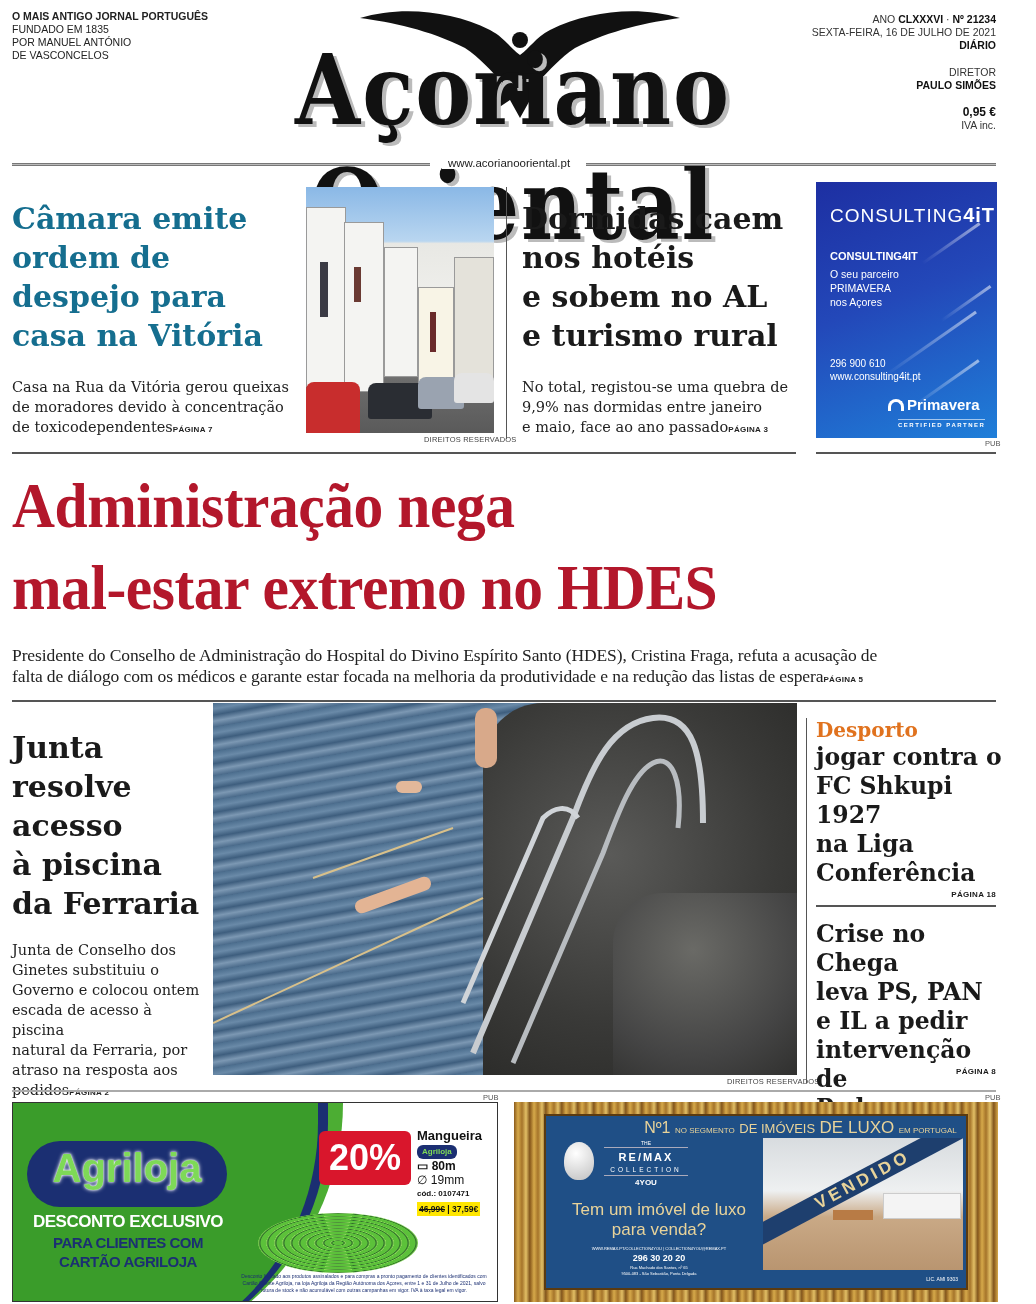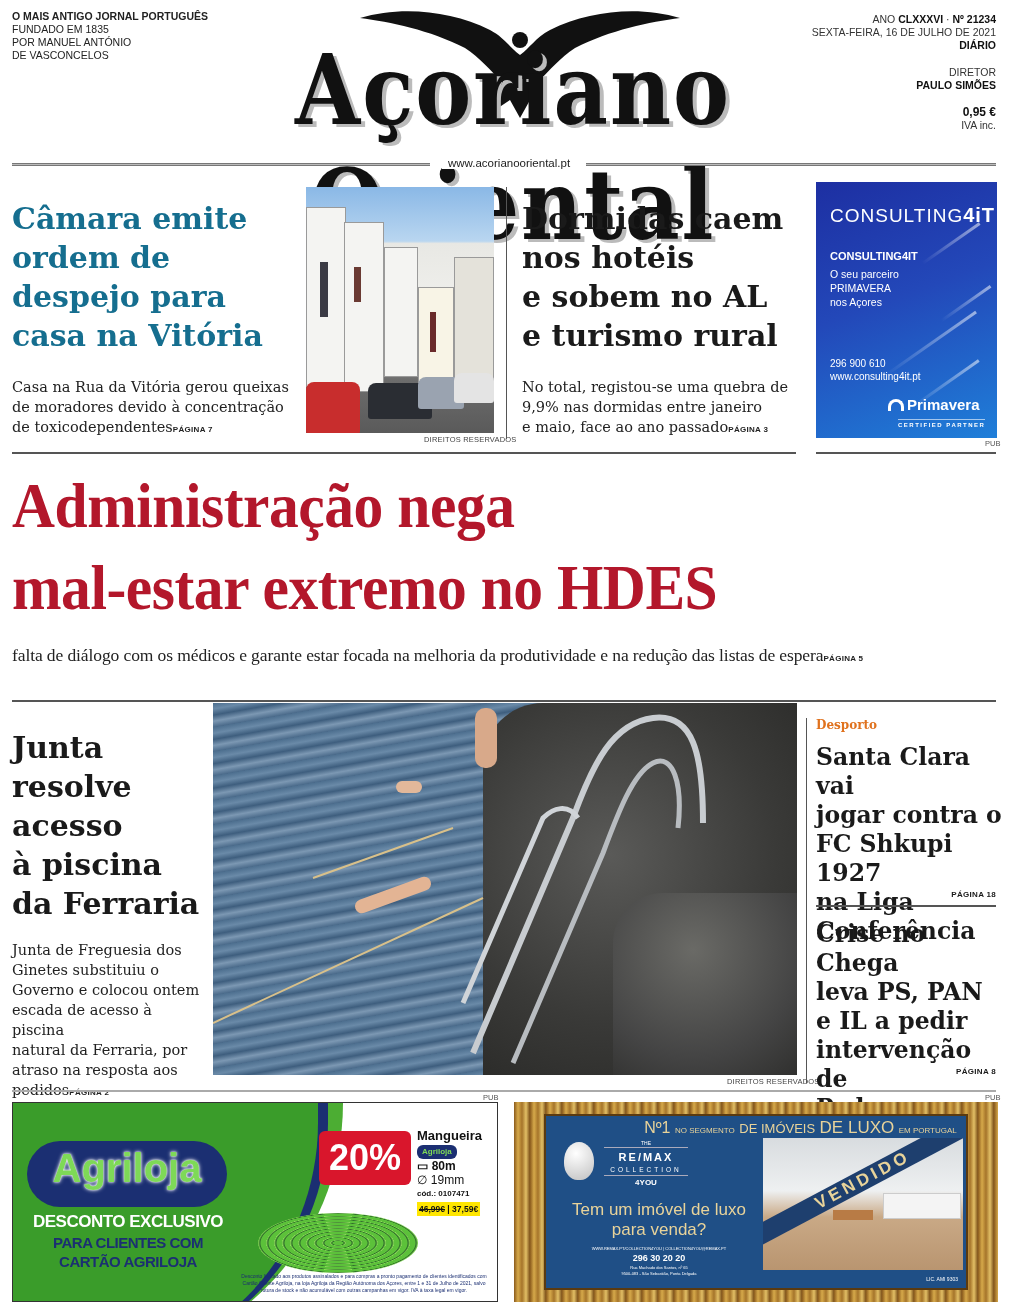--- a/index.html
+++ b/index.html
@@ -52,21 +52,21 @@
   
   .photo2 { left: 213px; top: 703px; width: 584px; height: 372px; overflow: hidden;
     background: repeating-linear-gradient(170deg, #4d6f8f 0px, #6a8aa8 6px, #3e5e7e 12px, #7c98b3 18px, #4a6a8a 24px); }
   .rock { position: absolute; background: radial-gradient(circle at 40% 40%, #5a5a58 0%, #3a3a38 55%, #262624 100%); }
 
   
   .h-junta { left: 12px; top: 728px; width: 195px; font-size: 30px; line-height: 39px; font-weight: 700; color: #1a1a1a; }
   .deck-junta { left: 12px; top: 940px; width: 195px; font-size: 14.5px; line-height: 20px; color: #222; }
 
   
-  .section { left: 816px; top: 718px; color: #e0721e; font-size: 12px; font-weight: 700; }
+  .section { left: 816px; top: 718px; color: #e0721e; font-size: 20px; font-weight: 700; }
   .h-right { font-size: 23.5px; line-height: 29px; font-weight: 700; color: #1a1a1a; width: 190px; }
 
   
   .pub { font-family: "Liberation Sans", sans-serif; font-size: 7.5px; color: #555; }
   .ad2 { left: 12px; top: 1102px; width: 486px; height: 200px; overflow: hidden; background: #fff; border: 1px solid #333; font-family: "Liberation Sans", sans-serif; }
   .ad3 { left: 514px; top: 1102px; width: 484px; height: 200px; overflow: hidden;
     background: repeating-linear-gradient(90deg, #8a5a1c 0px, #d6a94a 4px, #a5742a 8px, #e2bf66 12px, #7b4f18 16px);
     font-family: "Liberation Sans", sans-serif; }
   .copyright { left: 10px; top: 1310px; color: #fff; font-family: "Liberation Sans", sans-serif; font-size: 19px; text-shadow: 0 0 2px #000; }
 </style>
@@ -182,34 +182,35 @@
 <div class="abs pub" style="left:985px;top:439px;">PUB</div>
 
 <div class="abs rule" style="left:12px;top:452px;width:784px;height:2px;"></div>
 <div class="abs rule" style="left:816px;top:452px;width:180px;height:2px;"></div>
 
 <div class="abs lead-h">
   <div>Administração nega</div>
   <div style="margin-top:18px;">mal-estar extremo no HDES</div>
 </div>
 <div class="abs lead-deck">
+  <div>Presidente do Conselho de Administração do Hospital do Divino Espírito Santo (HDES), Cristina Fraga, refuta a acusação de</div>
   <div><span>falta de diálogo com os médicos e garante estar focada na melhoria da produtividade e na redução das listas de espera</span><span class="pg">PÁGINA 5</span></div>
 </div>
 
 <div class="abs rule" style="left:12px;top:700px;width:984px;height:2px;"></div>
 
 <div class="abs h-junta">
   <div>Junta</div>
   <div>resolve</div>
   <div>acesso</div>
   <div>à piscina</div>
   <div>da Ferraria</div>
 </div>
 <div class="abs deck-junta">
-  <div>Junta de Freguesia dos</div>
+  <div>Junta de Conselho dos</div>
   <div>Ginetes substituiu o</div>
   <div>Governo e colocou ontem</div>
   <div>escada de acesso à piscina</div>
   <div>natural da Ferraria, por</div>
   <div>atraso na resposta aos</div>
   <div><span>pedidos</span><span class="pg">PÁGINA 2</span></div>
 </div>
 
 <div class="abs photo2">
   <div class="rock" style="left:270px;top:0;width:320px;height:380px;border-radius:60px 0 0 0;"></div>
@@ -224,21 +225,20 @@
   <div style="position:absolute;left:183px;top:78px;width:26px;height:12px;border-radius:6px;background:#e2b89a;"></div>
   <div style="position:absolute;left:262px;top:5px;width:22px;height:60px;border-radius:10px;background:#d8a98a;"></div>
   <div style="position:absolute;left:140px;top:185px;width:80px;height:14px;border-radius:7px;background:#e3b494;transform:rotate(-20deg);"></div>
 </div>
 <div class="abs credit" style="left:727px;top:1077px;">DIREITOS RESERVADOS</div>
 
 <div class="abs vrule" style="left:806px;top:718px;height:365px;"></div>
 
 <div class="abs section">Desporto</div>
 <div class="abs h-right" style="left:816px;top:743px;">
-  <div>Santa Clara vai</div>
   <div>jogar contra o</div>
   <div>FC Shkupi 1927</div>
   <div>na Liga</div>
   <div>Conferência</div>
 </div>
 <div class="abs pg" style="right:40px;top:890px;">PÁGINA 18</div>
 <div class="abs rule" style="left:816px;top:905px;width:180px;height:2px;"></div>
 
 <div class="abs h-right" style="left:816px;top:920px;">
   <div>Crise no Chega</div>

